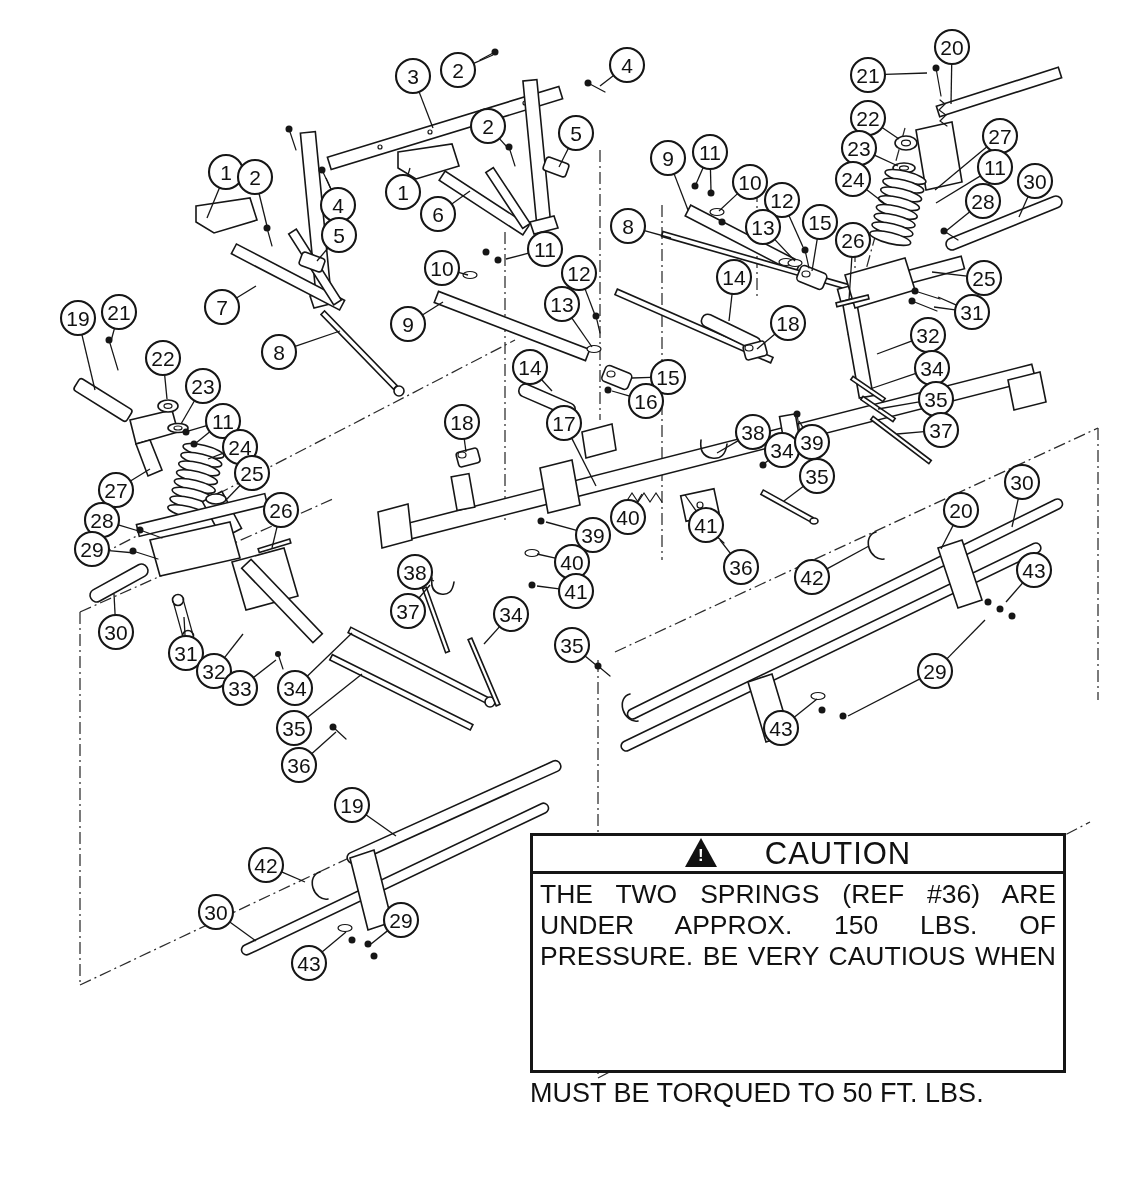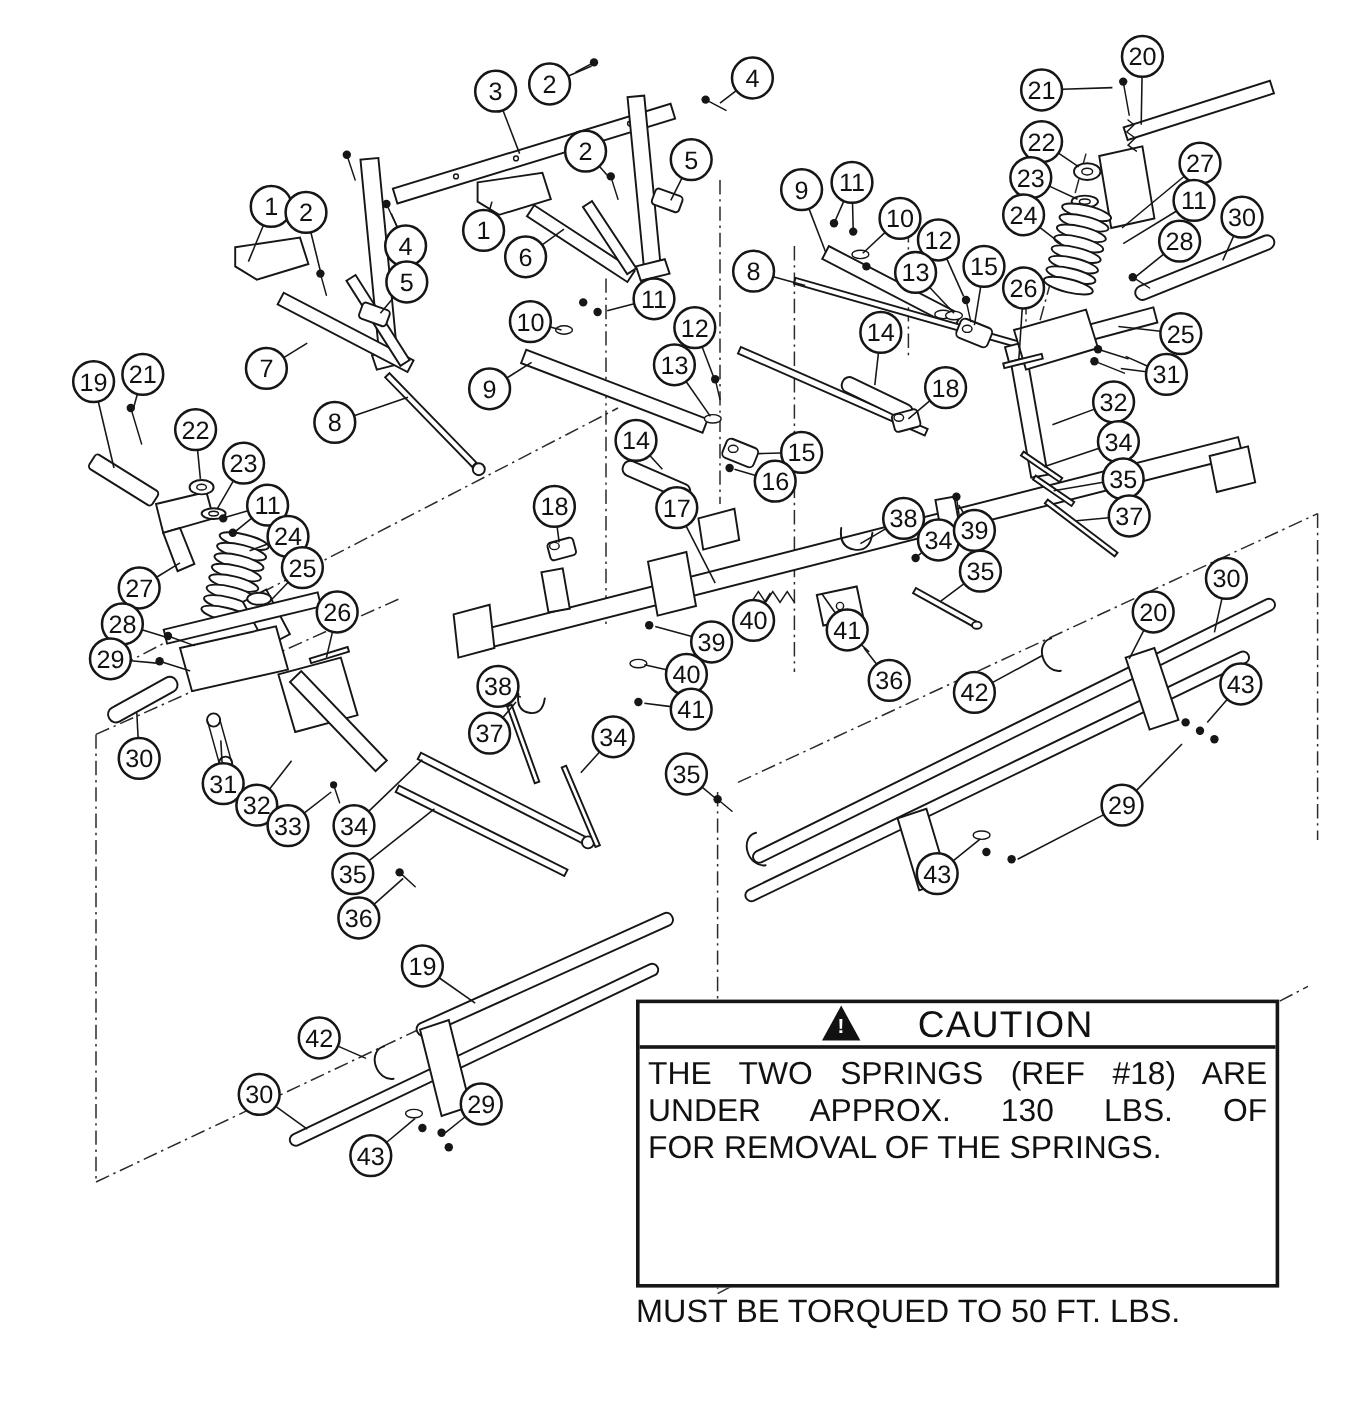--- a/index.html
+++ b/index.html
@@ -549,21 +549,21 @@
 </svg>
 
 <div class="caution">
   <div class="c-head">
     <span class="tri">
         <span class="bang">!</span>
       </span>
     <span class="c-title">CAUTION</span>
   </div>
   <div class="c-body">
-    <div class="cl just">THE TWO SPRINGS (REF #18) ARE</div>
-    <div class="cl just">UNDER APPROX. 130 LBS. OF</div>
-    <div class="cl">FOR REMOVAL OF THE SPRINGS.</div>
+    <div class="cl just">THE TWO SPRINGS (REF #36) ARE</div>
+    <div class="cl just">UNDER APPROX. 150 LBS. OF</div>
+    <div class="cl just">PRESSURE. BE VERY CAUTIOUS WHEN</div>
   </div>
 </div>
 
 <div class="important">
   <div>MUST BE TORQUED TO 50 FT. LBS.</div>
 </div>
 
 </body></html>

